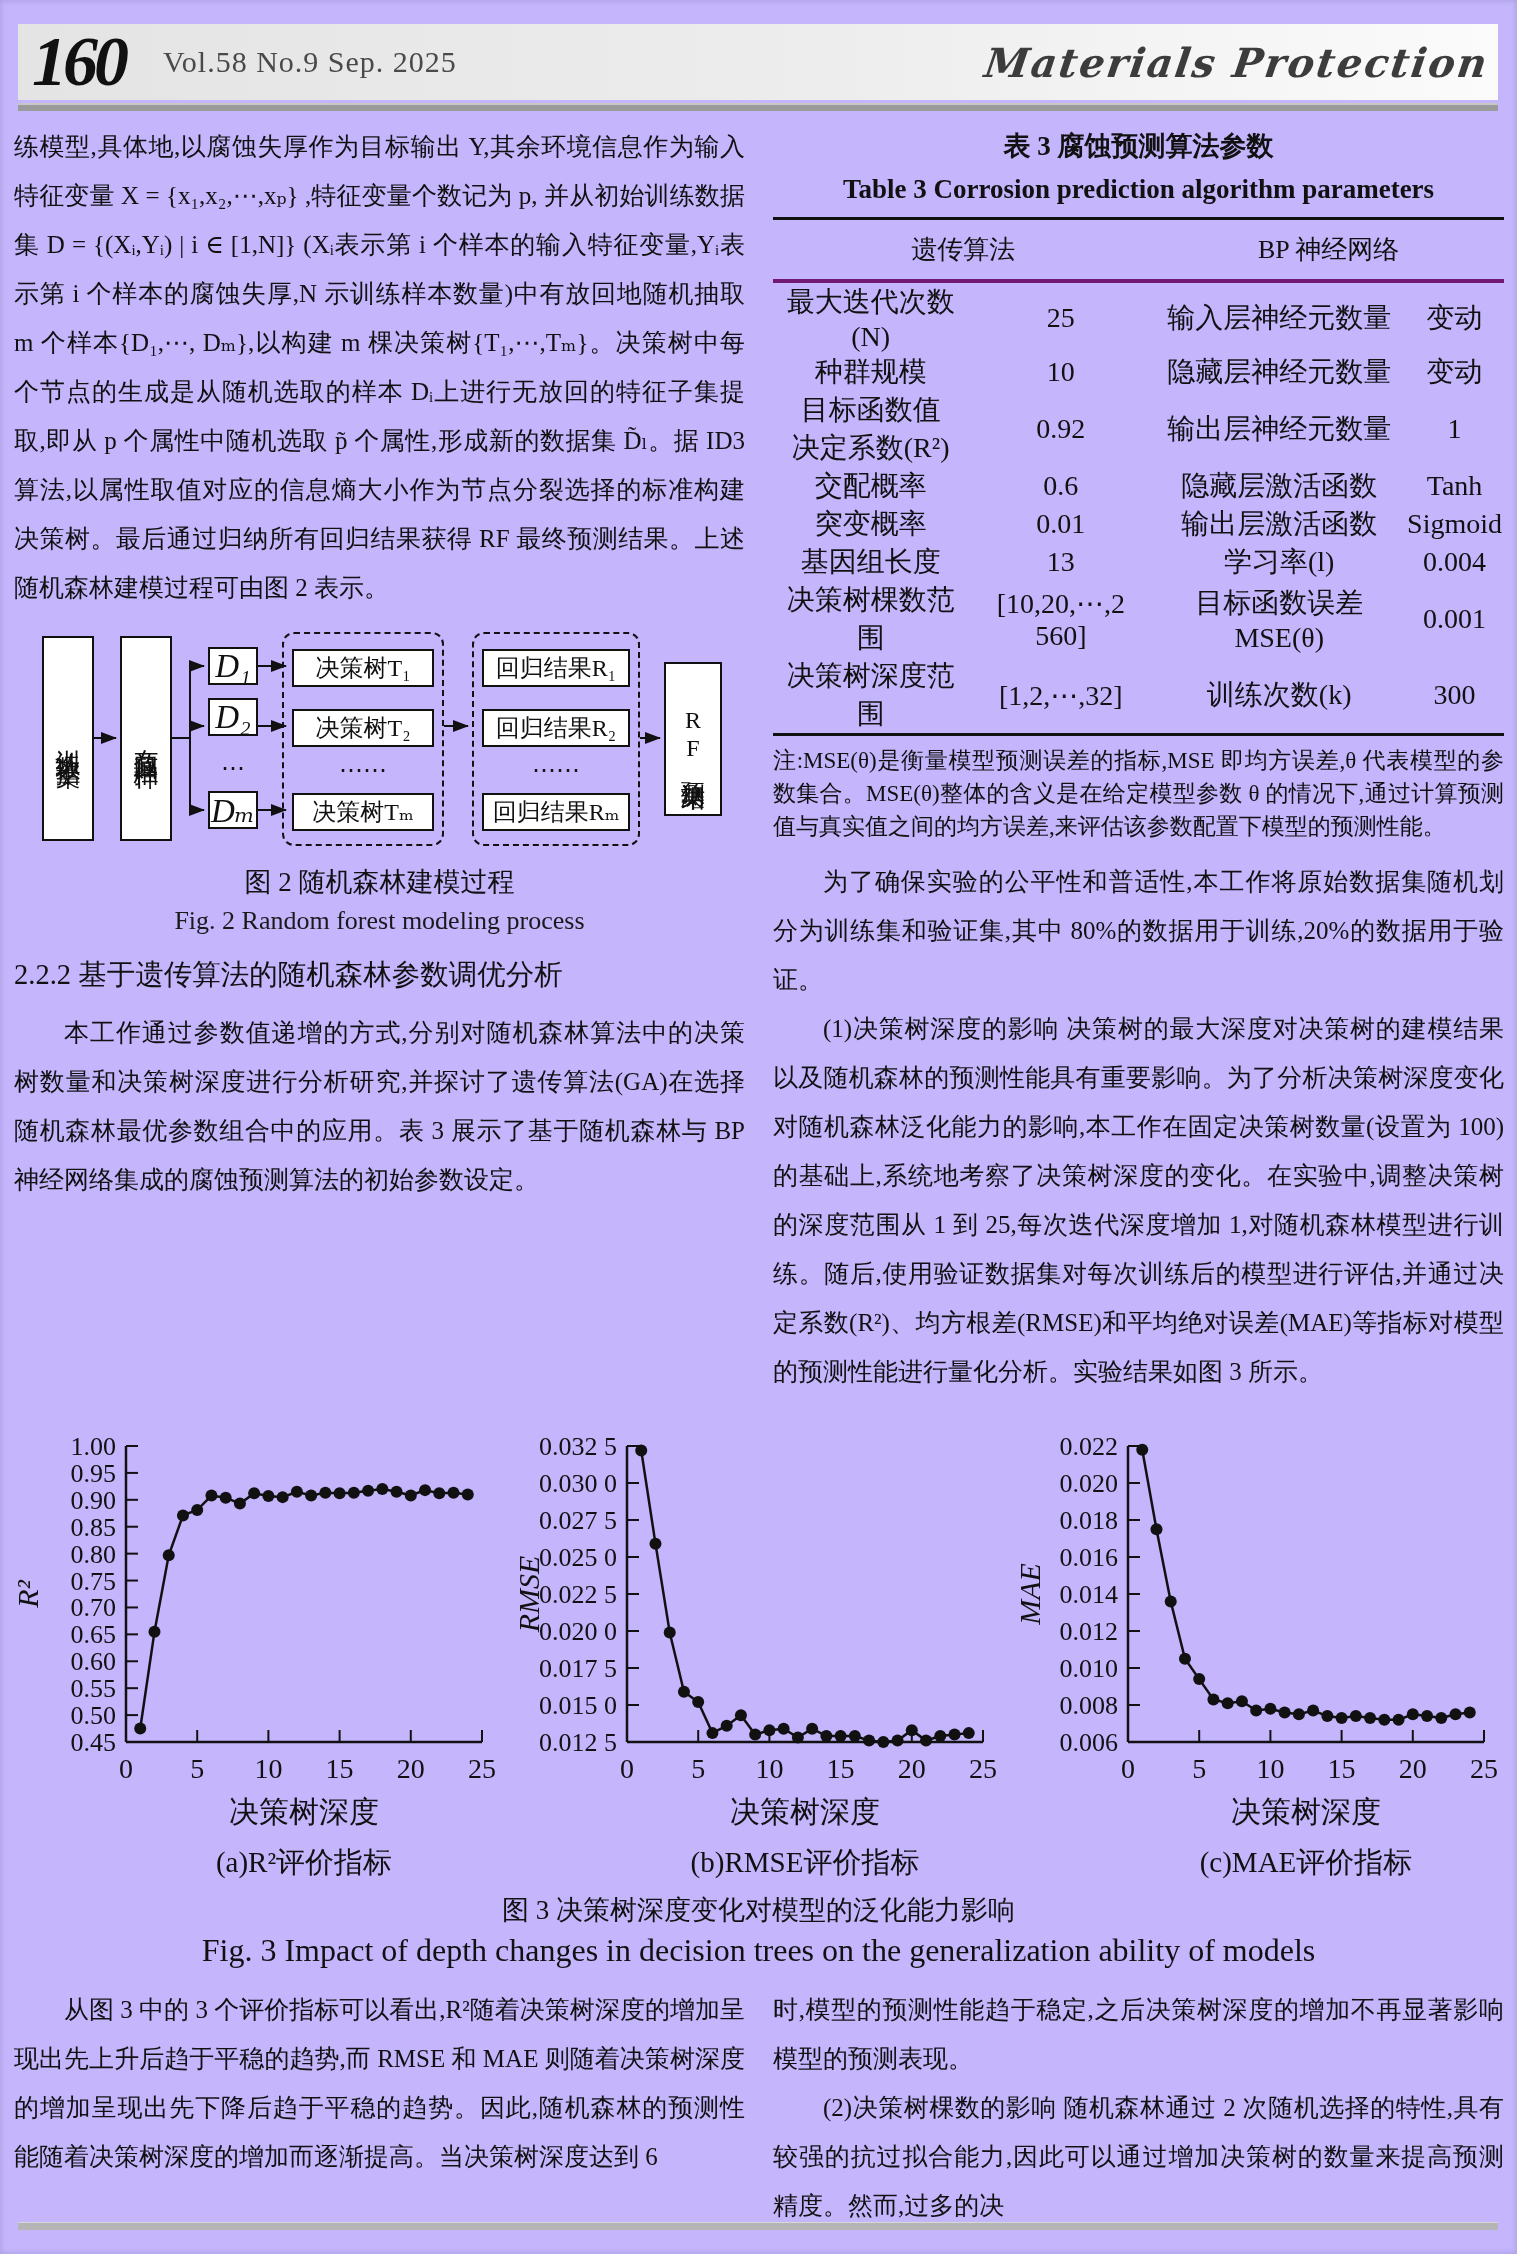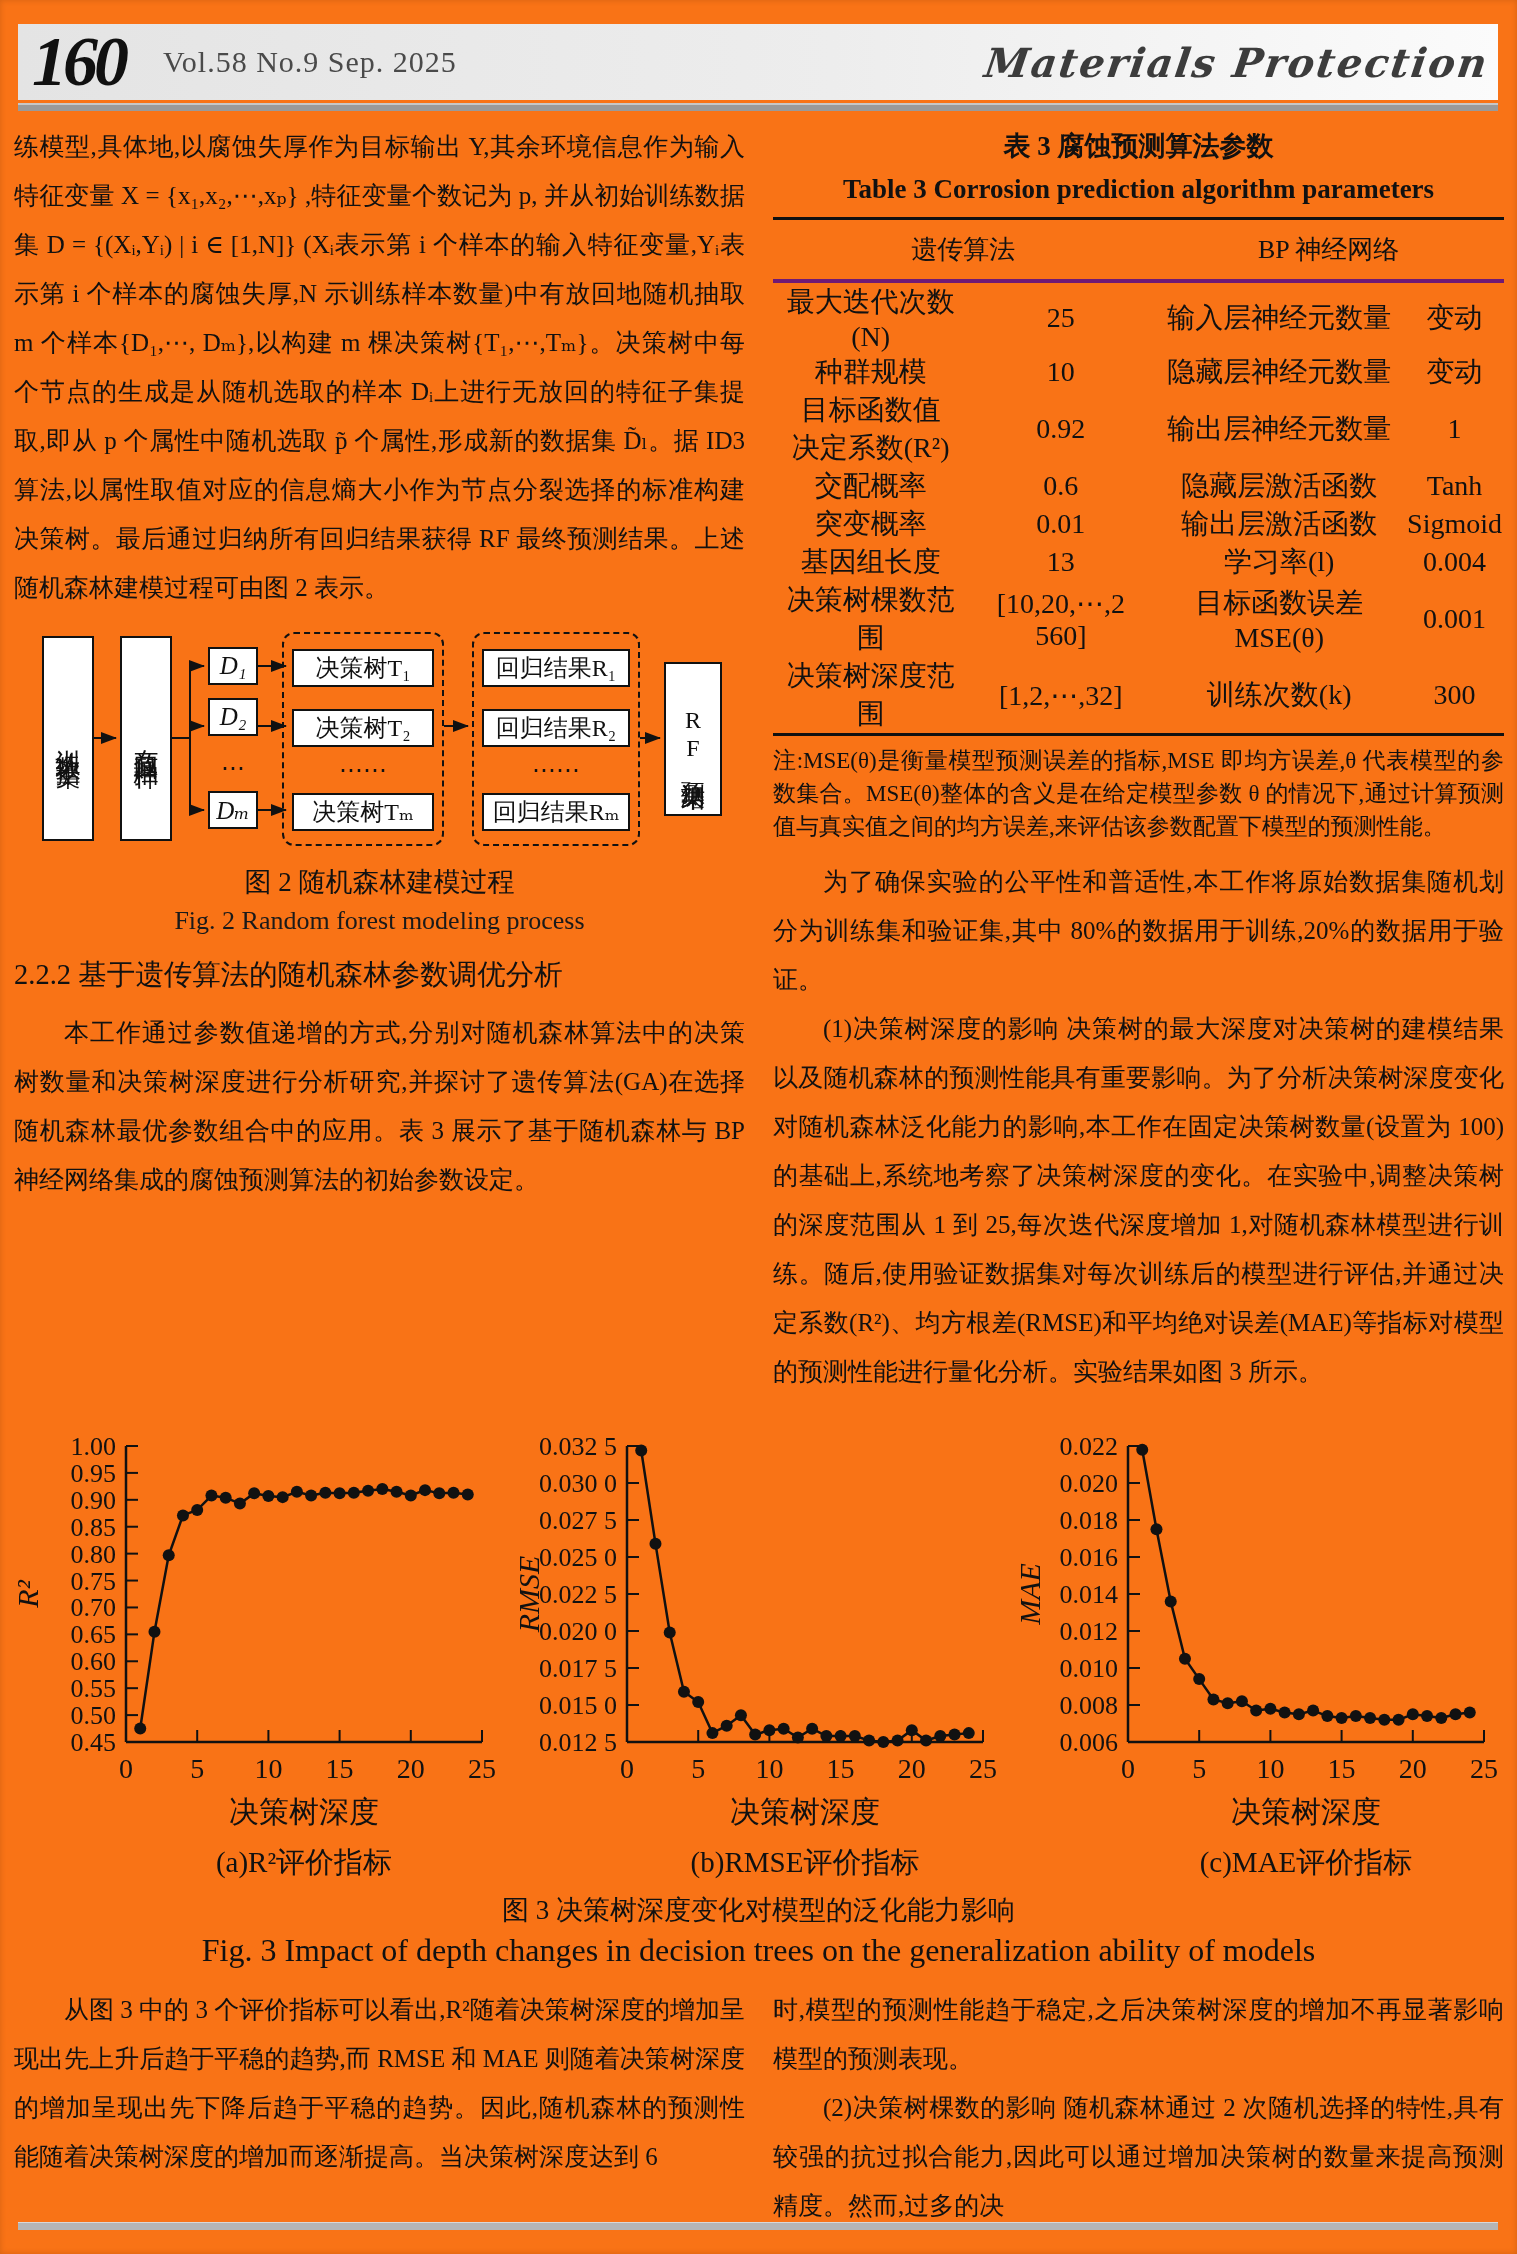--- a/index.html
+++ b/index.html
@@ -1,17 +1,17 @@
 <!DOCTYPE html>
 <html><head>
 <meta charset="utf-8">
 <style>
   * { margin:0; padding:0; box-sizing:border-box; }
   body { background:#e8e8e8; font-family:"Liberation Serif","DejaVu Serif",serif; color:#111; }
-  .page { width:1517px; height:2254px; background:#f97316; position:relative; overflow:hidden;
+  .page { width:1517px; height:2254px; background:#c4b5fd; position:relative; overflow:hidden;
           box-shadow:inset 0 0 6px rgba(0,0,0,.15); }
 
   
   .header { position:absolute; left:18px; top:24px; width:1480px; height:76px;
             background:linear-gradient(to right,#e4e4e4 0%,#ededed 55%,#fbfbfb 100%);
             display:flex; align-items:center; }
   .page-num { font-size:70px; font-weight:900; font-style:italic; letter-spacing:-4px;
               margin-left:14px; line-height:1; }
   .issue { font-size:30px; color:#4a4a4a; margin-left:38px; letter-spacing:1px; }
   .journal { margin-left:auto; margin-right:10px; font-size:40px; font-style:italic;
@@ -25,21 +25,21 @@
   .col { width:731px; }
   p.body { font-size:25px; line-height:49px; text-align:justify; }
   p.indent { text-indent:2em; }
 
   
   .fig2 { position:relative; width:706px; height:230px; margin:12px 0 4px 10px; }
   .fig2 svg.wires { position:absolute; left:0; top:0; }
   .fbox { position:absolute; border:2px solid #111; background:#fff; display:flex;
           align-items:center; justify-content:center; text-align:center; }
   .vtext { writing-mode:vertical-lr; text-orientation:upright; font-size:25px; letter-spacing:4px; }
-  .smallbox { font-size:25px; font-style:italic; }
+  .smallbox { font-size:33px; font-style:italic; }
   .cellbox { font-size:24px; }
   .dashwrap { position:absolute; border:2px dashed #111; border-radius:12px; background:transparent; }
   .dots-v { position:absolute; font-size:24px; text-align:center; }
   .fig-cap-cn { text-align:center; font-size:27px; margin-top:10px; }
   .fig-cap-en { text-align:center; font-size:26px; color:#1a1a1a; margin-top:6px; }
   .sec-head { font-size:28.5px; margin:20px 0 14px 0; }
 
   
   .tbl-title-cn { text-align:center; font-weight:bold; font-size:27px; margin-top:6px; }
   .tbl-title-en { text-align:center; font-weight:bold; font-size:27px; margin:10px 0 12px 0; }

